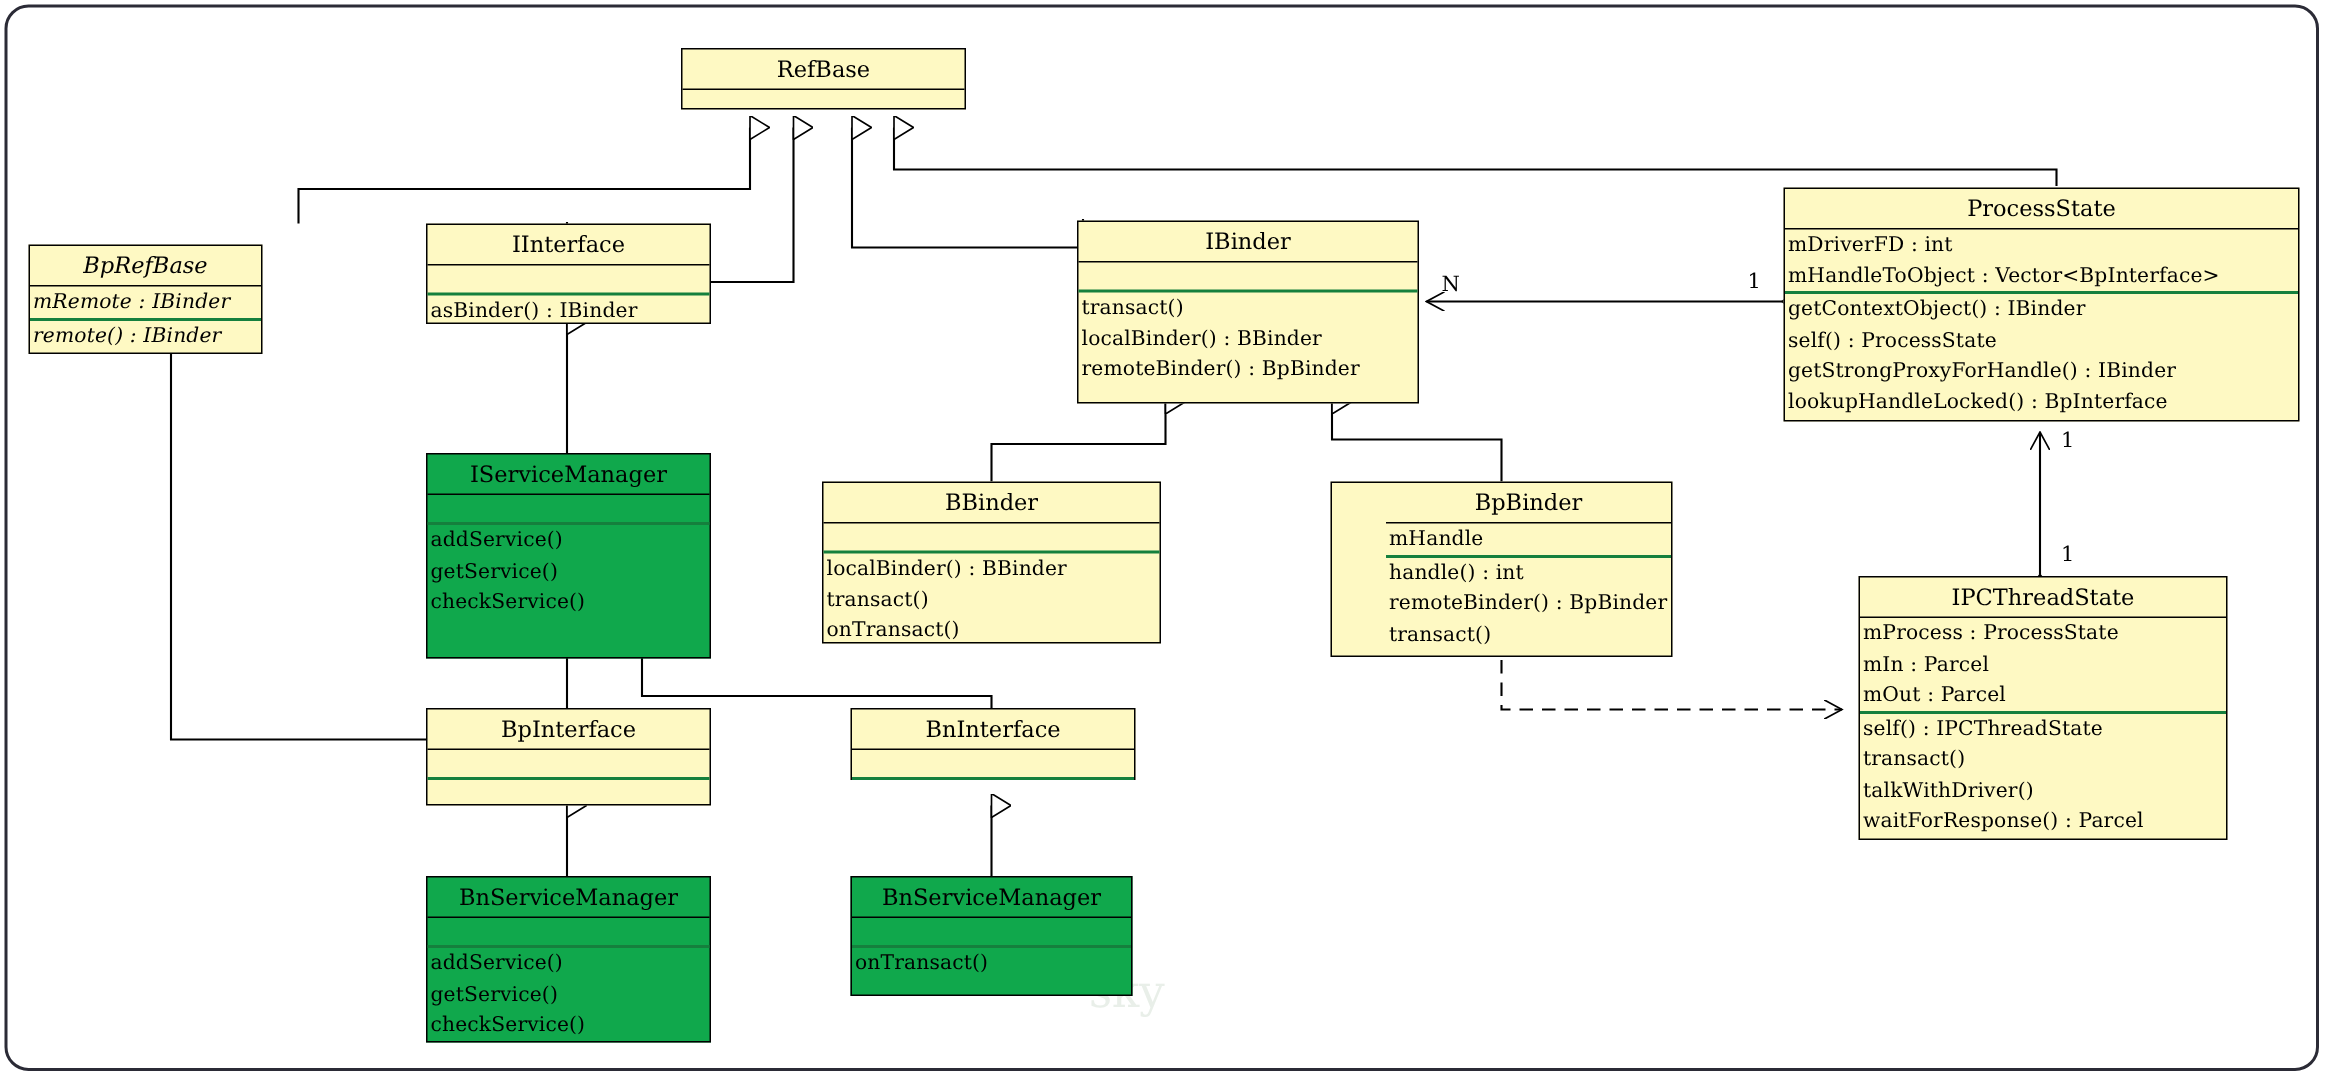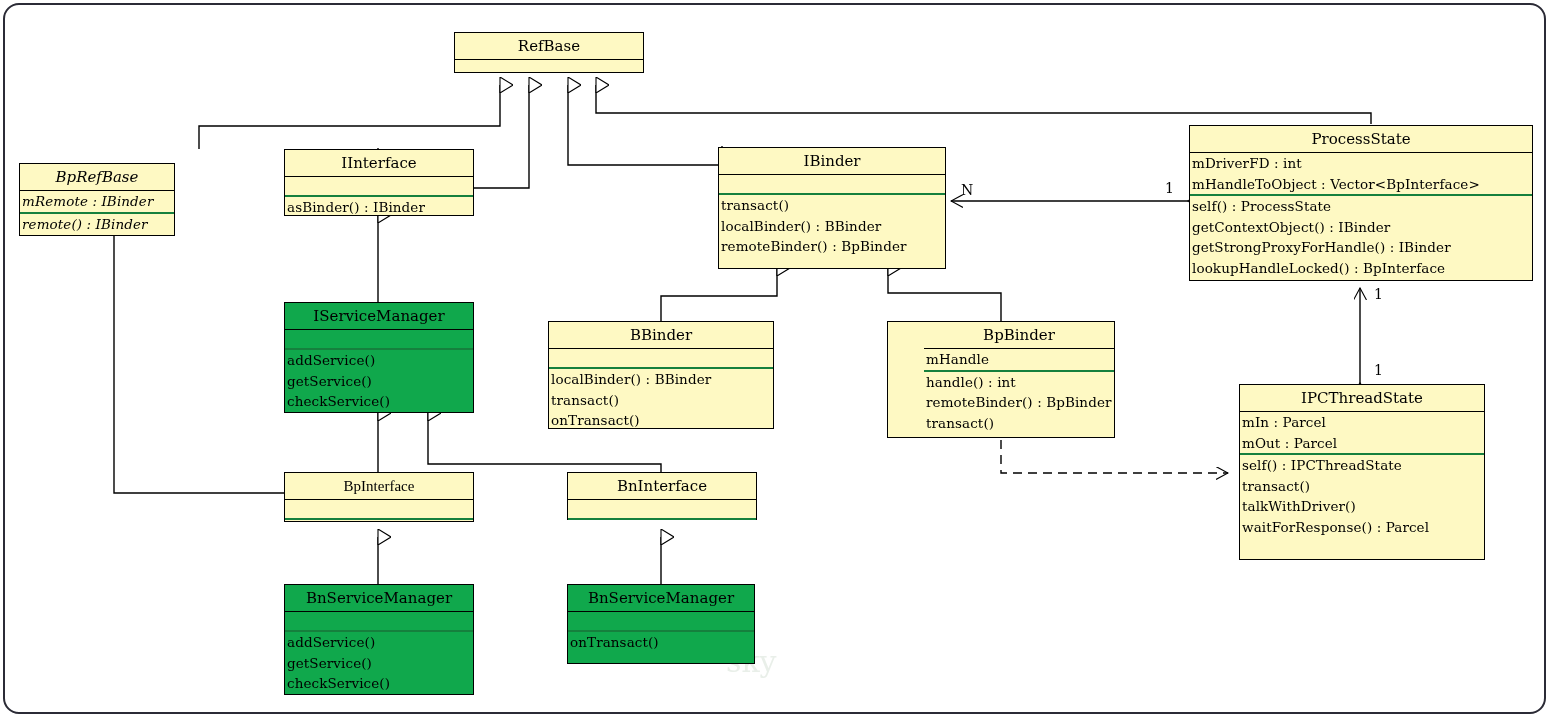--- a/index.html
+++ b/index.html
@@ -178,28 +178,28 @@
     </div>
   </div>
 
   <div class="uml" style="left:1189px; top:125px; width:344px; height:156px;">
     <div class="title">ProcessState</div>
     <div class="compartment">
       <div class="row">mDriverFD : int</div>
       <div class="row">mHandleToObject : Vector&lt;BpInterface&gt;</div>
     </div>
     <div class="compartment last">
+      <div class="row">getContextObject() : IBinder</div>
       <div class="row">self() : ProcessState</div>
-      <div class="row">getContextObject() : IBinder</div>
       <div class="row">getStrongProxyForHandle() : IBinder</div>
       <div class="row">lookupHandleLocked() : BpInterface</div>
     </div>
   </div>
 
-  <div class="uml green" style="left:284px; top:302px; width:190px; height:111px;">
+  <div class="uml green" style="left:284px; top:302px; width:190px; height:137px;">
     <div class="title">IServiceManager</div>
     <div class="compartment empty"></div>
     <div class="compartment last">
       <div class="row">addService()</div>
       <div class="row">getService()</div>
       <div class="row">checkService()</div>
     </div>
   </div>
 
   <div class="uml" style="left:548px; top:321px; width:226px; height:108px;">
@@ -220,32 +220,33 @@
     <div class="compartment last">
       <div class="row">handle() : int</div>
       <div class="row">remoteBinder() : BpBinder</div>
       <div class="row">transact()</div>
     </div>
   </div>
 
   <div class="uml" style="left:1239px; top:384px; width:246px; height:176px;">
     <div class="title">IPCThreadState</div>
     <div class="compartment">
+      <div class="row">mProcess : ProcessState</div>
       <div class="row">mIn : Parcel</div>
       <div class="row">mOut : Parcel</div>
     </div>
     <div class="compartment last">
       <div class="row">self() : IPCThreadState</div>
       <div class="row">transact()</div>
       <div class="row">talkWithDriver()</div>
       <div class="row">waitForResponse() : Parcel</div>
     </div>
   </div>
 
-  <div class="uml" style="left:284px; top:472px; width:190px; height:50px;font-family:Liberation Serif, serif;">
+  <div class="uml" style="left:284px; top:472px; width:190px; height:65px;">
     <div class="title">BpInterface</div>
     <div class="compartment empty"></div>
     <div class="compartment empty last"></div>
   </div>
 
   <div class="uml" style="left:567px; top:472px; width:190px; height:48px;">
     <div class="title">BnInterface</div>
     <div class="compartment empty"></div>
     <div class="compartment empty last"></div>
   </div>

